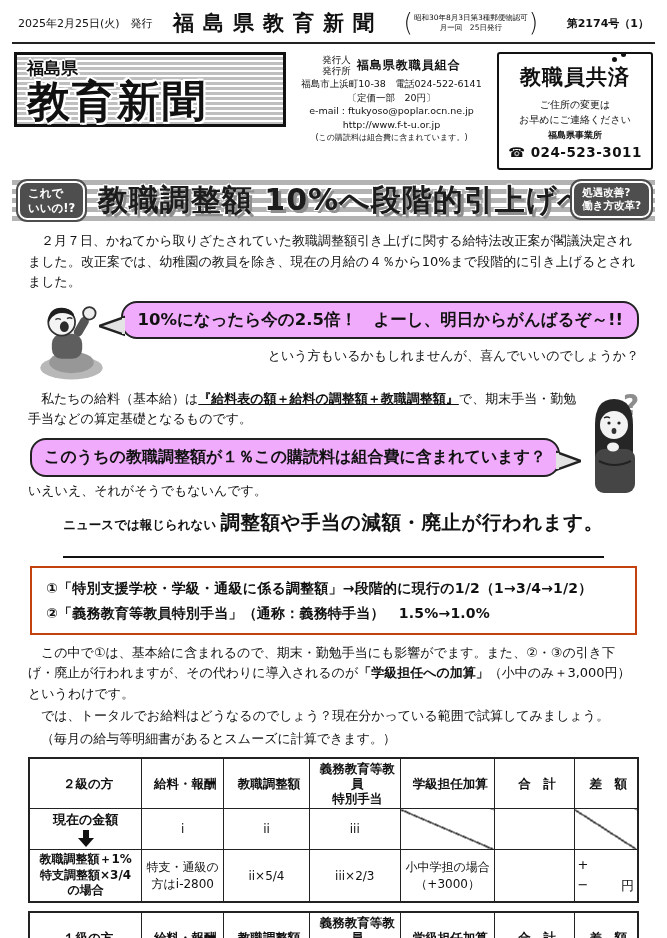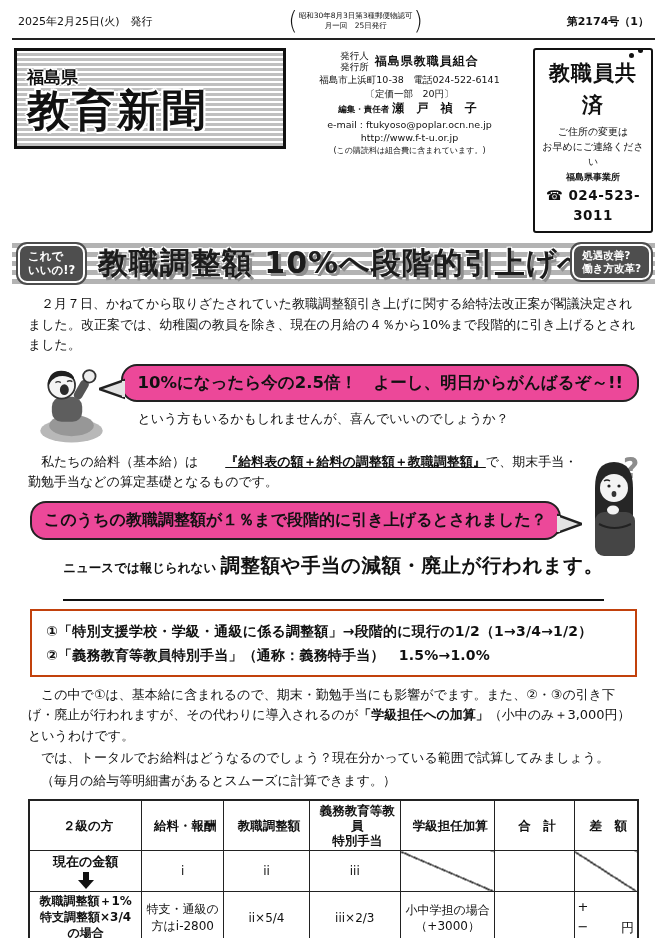--- a/index.html
+++ b/index.html
@@ -14,35 +14,35 @@
             border-bottom:2px solid #222; padding:4px 6px 5px 6px; }
   .date-line { font-size:11px; }
   .paper-title { font-size:21px; font-weight:bold; letter-spacing:9px; white-space:nowrap; }
   .permit { display:flex; align-items:center; }
   .permit .paren { font-size:24px; font-weight:300; line-height:1; }
   .permit-lines { font-size:7.5px; line-height:1.3; text-align:center; padding:0 1px; }
   .issue-no { font-size:11px; font-weight:bold; margin-left:8px; white-space:nowrap; }
 
   
   .masthead { display:flex; gap:10px; margin:8px 2px 6px 2px; align-items:stretch; }
-  .logo-box { width:272px; height:101px; border:3px solid #111; padding:4px 10px;
+  .logo-box { width:272px; height:75px; border:3px solid #111; padding:4px 10px;
               background:repeating-linear-gradient(180deg,#fff 0 2.5px,#bfbfbf 2.5px 5px);
               display:flex; flex-direction:column; justify-content:center; }
   .logo-pref { font-size:17px; font-weight:900;
                text-shadow:-2px 0 0 #fff,2px 0 0 #fff,0 -2px 0 #fff,0 2px 0 #fff; }
   .logo-title { font-size:43px; font-weight:900; letter-spacing:2px; line-height:1.0;
                text-shadow:-2px 0 0 #fff,2px 0 0 #fff,0 -2px 0 #fff,0 2px 0 #fff,-2px -2px 0 #fff,2px 2px 0 #fff; }
   .pub-info { flex:1; font-size:9.5px; text-align:center; line-height:1.45; padding-top:2px; }
   .pub-top { display:flex; justify-content:center; align-items:center; gap:6px; }
   .pub-labels { font-size:9.5px; text-align:left; line-height:1.2; }
   .pub-name { font-size:12px; font-weight:bold; letter-spacing:1px; }
   .editor-label { font-size:8.5px; font-weight:bold; }
   .editor-name { font-size:12px; font-weight:bold; letter-spacing:4px; }
   .pub-note { font-size:8px; }
-  .kyosai-box { width:120px; border:2px solid #111; border-radius:3px; text-align:center;
+  .kyosai-box { width:156px; border:2px solid #111; border-radius:3px; text-align:center;
                 padding:8px 4px 6px 4px; font-size:10px; line-height:1.5; }
   .kyosai-title { font-size:21px; font-weight:900; letter-spacing:1px; position:relative;
                   display:inline-block; margin-bottom:3px; }
   .kyosai-title::after { content:""; position:absolute; width:5px; height:5px; border-radius:50%;
                   background:#111; top:-5px; right:13px; box-shadow:9px -5px 0 0 #111; }
   .kyosai-office { font-size:9px; font-weight:bold; margin-top:2px; }
   .kyosai-tel { font-size:13.5px; font-weight:900; letter-spacing:0.5px; }
 
   
   .banner { position:relative; height:48px; margin:2px 0 7px 0;
@@ -54,31 +54,31 @@
   .badge-left { left:6px; top:5px; }
   .badge-right { right:4px; top:5px; font-size:10.5px; }
   .banner-title { flex:1; text-align:center; font-size:30px; font-weight:900; letter-spacing:1px;
             white-space:nowrap; color:#1c1c1c; padding-left:60px; padding-right:40px;
             text-shadow:3px 3px 0 #8f8f8f,-1px -1px 0 #fff,1px -1px 0 #fff,-1px 1px 0 #fff,1px 1px 0 #fff; }
 
   
   .content { padding:0 16px; }
   .body-text { font-size:13px; line-height:1.58; margin-bottom:2px; }
   .body-text strong { font-weight:900; }
-  .u { text-decoration:underline;margin-left:27px; }
+  .u { text-decoration:underline; }
 
   
   .cheer-row { display:flex; gap:16px; margin:4px 0 4px 6px; align-items:flex-start; }
   .cheer-col { flex:1; padding-top:4px; }
-  .bubble { position:relative; background:#ec4899; border:2.5px solid #222; border-radius:16px;
+  .bubble { position:relative; background:#f0abfc; border:2.5px solid #222; border-radius:16px;
             font-weight:900; padding:6px 14px; }
   .bubble1 { font-size:16.5px; white-space:nowrap; }
   .tail-left { position:absolute; left:-24px; top:12px; }
   .tail-right { position:absolute; right:-23px; top:10px; }
-  .cheer-note { font-size:13px; margin:8px 0 0 16px; }
+  .cheer-note { font-size:13px; margin:8px 0 0 28px;text-align:right; }
 
   
   .salary-section { position:relative; padding-right:56px; margin-top:4px; }
   .woman-illo { position:absolute; right:-6px; top:2px; }
   .bubble2 { font-size:16px; display:inline-block; margin:6px 0 4px 2px; white-space:nowrap; padding:7px 12px; }
 
   .news-head { text-align:center; margin:6px 0 8px 0; }
   .news-inner { display:inline-block; border-bottom:2.5px solid #111; padding-bottom:20px; }
   .news-small { font-size:12.5px; font-weight:bold; }
   .news-big { font-size:19.5px; font-weight:900; letter-spacing:0.5px; }
@@ -108,20 +108,21 @@
   .diff-bot { display:flex; justify-content:space-between; }
   .arrow-svg { display:block; margin:1px auto 0 auto; }
 </style>
 </head>
 <body>
 
 <div class="page">
 
   <header class="topbar">
     <div class="date-line">2025年2月25日(火)　発行</div>
+    <div class="paper-title">福島県教育新聞</div>
     <div class="permit">
       <span class="paren">(</span>
       <div class="permit-lines">
         <div>昭和30年8月3日第3種郵便物認可</div>
         <div>月一回　25日発行</div>
       </div>
       <span class="paren">)</span>
     </div>
     <div class="issue-no">第2174号（1）</div>
   </header>
@@ -132,24 +133,20 @@
       <div class="logo-title">教育新聞</div>
     </div>
     <div class="pub-info">
       <div class="pub-top">
         <div class="pub-labels pre">発行人
 発行所</div>
         <div class="pub-name">福島県教職員組合</div>
       </div>
       <div>福島市上浜町10-38　電話024-522-6141</div>
       <div>〔定価一部　20円〕</div>
-      <div>
-        <span class="editor-label">編集・責任者</span>
-        <span class="editor-name">瀬 戸 禎 子</span>
-      </div>
       <div>e-mail : ftukyoso@poplar.ocn.ne.jp</div>
       <div>http://www.f-t-u.or.jp</div>
       <div class="pub-note">(この購読料は組合費に含まれています。)</div>
     </div>
     <div class="kyosai-box">
       <div class="kyosai-title">教職員共済</div>
       <div>ご住所の変更は</div>
       <div>お早めにご連絡ください</div>
       <div class="kyosai-office">福島県事業所</div>
       <div class="kyosai-tel">☎ 024-523-3011</div>
@@ -189,26 +186,27 @@
           </svg>
           <span>10%になったら今の2.5倍！　よーし、明日からがんばるぞ～!!</span>
         </div>
         <div class="cheer-note">という方もいるかもしれませんが、喜んでいいのでしょうか？</div>
       </div>
     </div>
 
     <section class="salary-section">
       <p class="body-text"><span>　私たちの給料（基本給）は</span><strong class="u">『給料表の額＋給料の調整額＋教職調整額』</strong><span>で、期末手当・勤勉手当などの算定基礎となるものです。</span></p>
       <div class="bubble bubble2">
-        <span>このうちの教職調整額が１％まで段階的に引き上げるとされました？</span>
+        <span>このうちの教職調整額が１％この購読料は組合費に含まれています？</span>
         <svg class="tail-right" width="25" height="22" viewBox="0 0 25 22">
           <polygon points="0,2 25,11 0,20" fill="#e3e3e3" stroke="#222" stroke-width="2.5"></polygon>
           <rect x="-1" y="3" width="4" height="16" fill="#e3e3e3"></rect>
         </svg>
       </div>
+      <p class="body-text">いえいえ、それがそうでもないんです。</p>
       <svg class="woman-illo" width="58" height="102" viewBox="0 0 58 102">
         <text x="36" y="24" font-size="28" font-weight="bold" fill="#8d8d8d">?</text>
         <path d="M8 34 Q8 8 27 8 Q46 8 46 34 L46 70 Q46 78 38 80 L16 80 Q8 78 8 70 Z" fill="#262626"></path>
         <circle cx="27" cy="34" r="14" fill="#f3f3f3"></circle>
         <circle cx="22" cy="32" r="1.6" fill="#222"></circle>
         <circle cx="32" cy="32" r="1.6" fill="#222"></circle>
         <ellipse cx="27" cy="40" rx="2.4" ry="3" fill="#333"></ellipse>
         <path d="M17 27 Q20 25 23 27" stroke="#222" stroke-width="1.4" fill="none"></path>
         <rect x="8" y="58" width="40" height="44" rx="9" fill="#454545"></rect>
         <ellipse cx="26" cy="56" rx="6" ry="4.5" fill="#f3f3f3"></ellipse>

